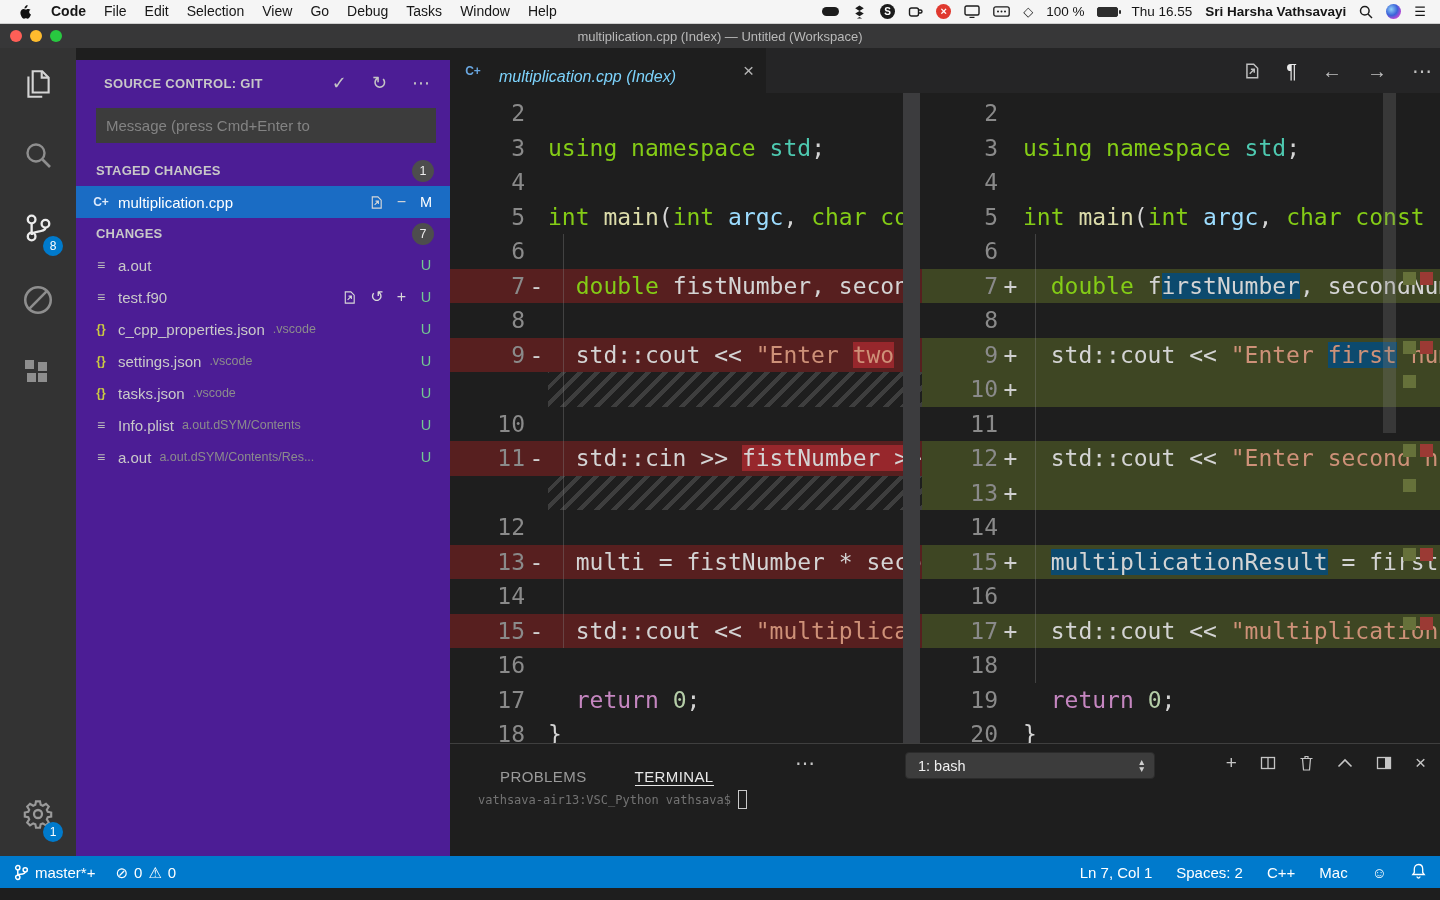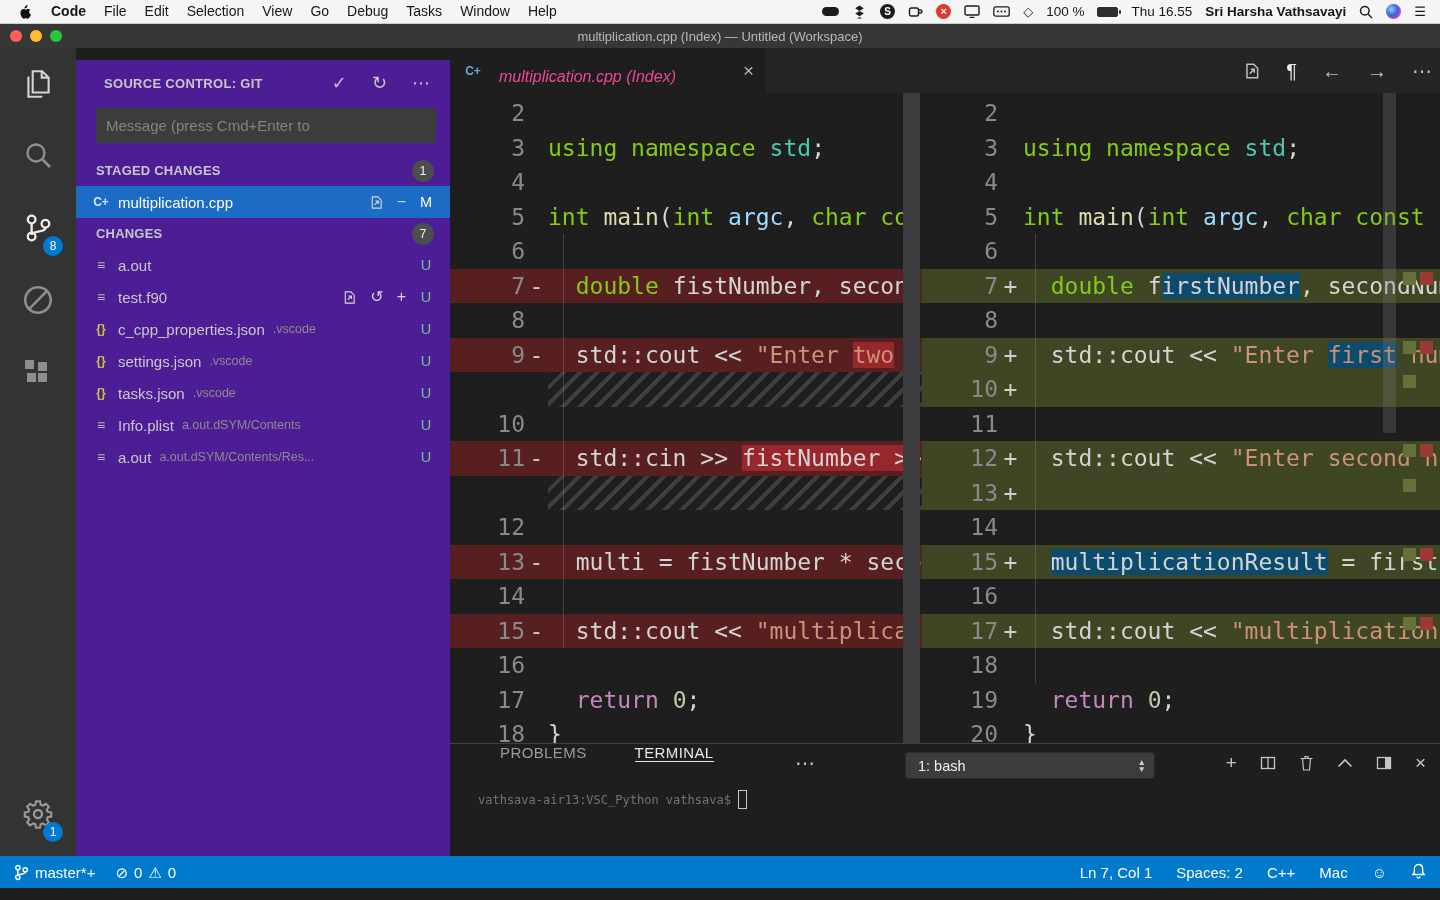--- a/index.html
+++ b/index.html
@@ -64,21 +64,21 @@
 .faction{margin-left:13px;color:#d8d8d8;font-size:16px;line-height:1;display:flex;align-items:center;}
 .fstatus{margin-left:12px;margin-right:8px;width:16px;text-align:center;font-size:14.5px;}
 .st-u{color:#73c991;}
 .st-m{color:#e2c08d;}
 .scm-row.selected .st-m{color:#fff;}
 
 
 .editor{position:absolute;left:450px;top:0;right:0;bottom:0;background:#1e1e1e;}
 .tabbar{position:absolute;top:0;left:0;right:0;height:45px;background:#252526;display:flex;}
 .tab{width:316px;background:#1e1e1e;display:flex;align-items:center;padding:0 12px;gap:9px;}
-.tab-label{font-size:16px;font-style:italic;color:#ec4899;white-space:nowrap;margin-top:12px;}
+.tab-label{font-size:16px;font-style:italic;color:#7dd3fc;white-space:nowrap;margin-top:12px;}
 .tab-close{margin-left:auto;color:#b5b5b5;font-size:19px;line-height:1;}
 .editor-actions{position:absolute;right:8px;top:0;height:45px;display:flex;align-items:center;gap:25px;color:#c0c0c0;}
 .ea{font-size:20px;line-height:1;display:flex;align-items:center;}
 .ea-pilcrow{color:#eaeaea;}
 
 
 .diff{position:absolute;top:45px;left:0;right:0;bottom:113px;overflow:hidden;background:#1e1e1e;}
 .pane{position:absolute;top:0;bottom:0;overflow:hidden;}
 .pane-left{left:0;width:472px;}
 .pane-right{left:472px;right:0;}
@@ -101,21 +101,21 @@
 .indent-guide{position:absolute;width:1px;background:rgba(135,135,135,.35);}
 .sash{position:absolute;left:453px;top:0;bottom:0;width:17px;background:#3c3c3e;}
 .overview{position:absolute;right:0;top:0;bottom:0;width:40px;}
 .ovm{position:absolute;height:13px;width:13px;}
 .ovm.g{left:3px;background:#66713a;}
 .ovm.r{left:20px;background:#9b3a34;}
 .ov-slider{position:absolute;right:44px;top:0;width:13px;height:340px;background:rgba(125,125,125,.28);}
 
 
 .panel{position:absolute;left:0;right:0;bottom:0;height:113px;background:#1e1e1e;border-top:1px solid #3f3f3f;}
-.panel-tabs{position:absolute;left:50px;top:0;height:42px;display:flex;gap:48px;align-items:flex-start;}
+.panel-tabs{position:absolute;left:50px;top:0;height:42px;display:flex;gap:48px;align-items:flex-end;}
 .panel-tab{font-size:15px;letter-spacing:.4px;color:#9b9b9b;display:flex;align-items:center;border-bottom:1.5px solid transparent;}
 .panel-tab.active{color:#e7e7e7;border-bottom-color:#e7e7e7;}
 .panel-more{position:absolute;left:345px;top:9px;color:#c5c5c5;font-size:20px;line-height:1;}
 .shell-select{position:absolute;left:455px;top:8px;width:250px;height:27px;background:#3c3c3c;border:1px solid #2b2b2b;border-radius:4px;display:flex;align-items:center;padding:0 8px 0 12px;color:#f0f0f0;font-size:14.5px;}
 .stepper{margin-left:auto;display:flex;flex-direction:column;line-height:7px;font-size:8.5px;color:#cfcfcf;text-align:center;}
 .panel-actions{position:absolute;right:14px;top:9px;display:flex;gap:23px;align-items:center;color:#c5c5c5;}
 .pa{display:flex;align-items:center;font-size:19px;line-height:1;}
 .term-line{position:absolute;left:28px;top:46px;font-family:"DejaVu Sans Mono",monospace;font-size:12px;color:#737373;display:flex;align-items:center;}
 .term-cursor{display:inline-block;width:9px;height:19px;border:1px solid #c9c9c9;margin-left:7px;}
 

